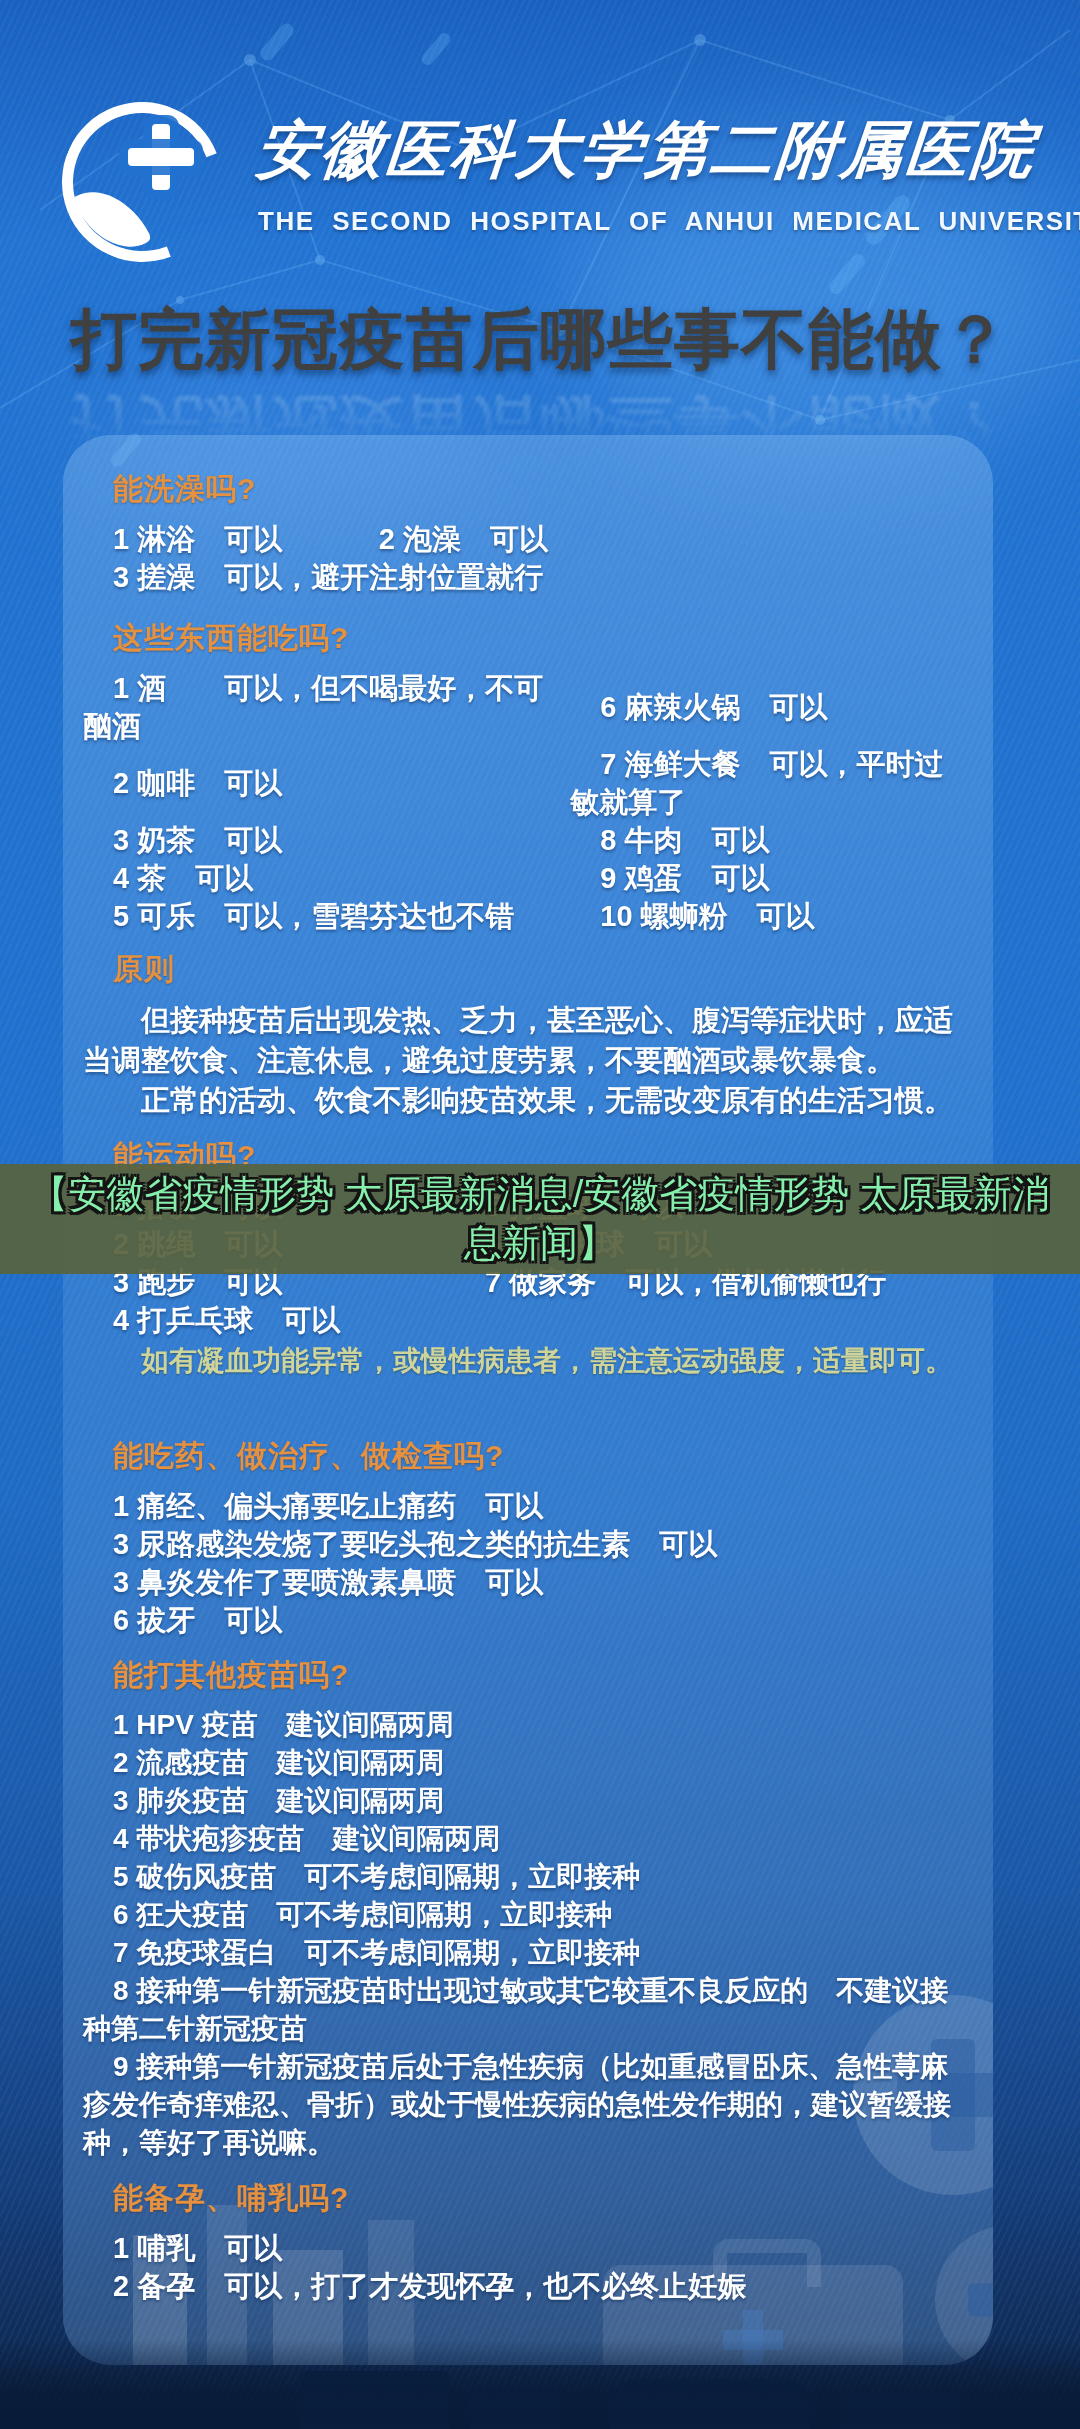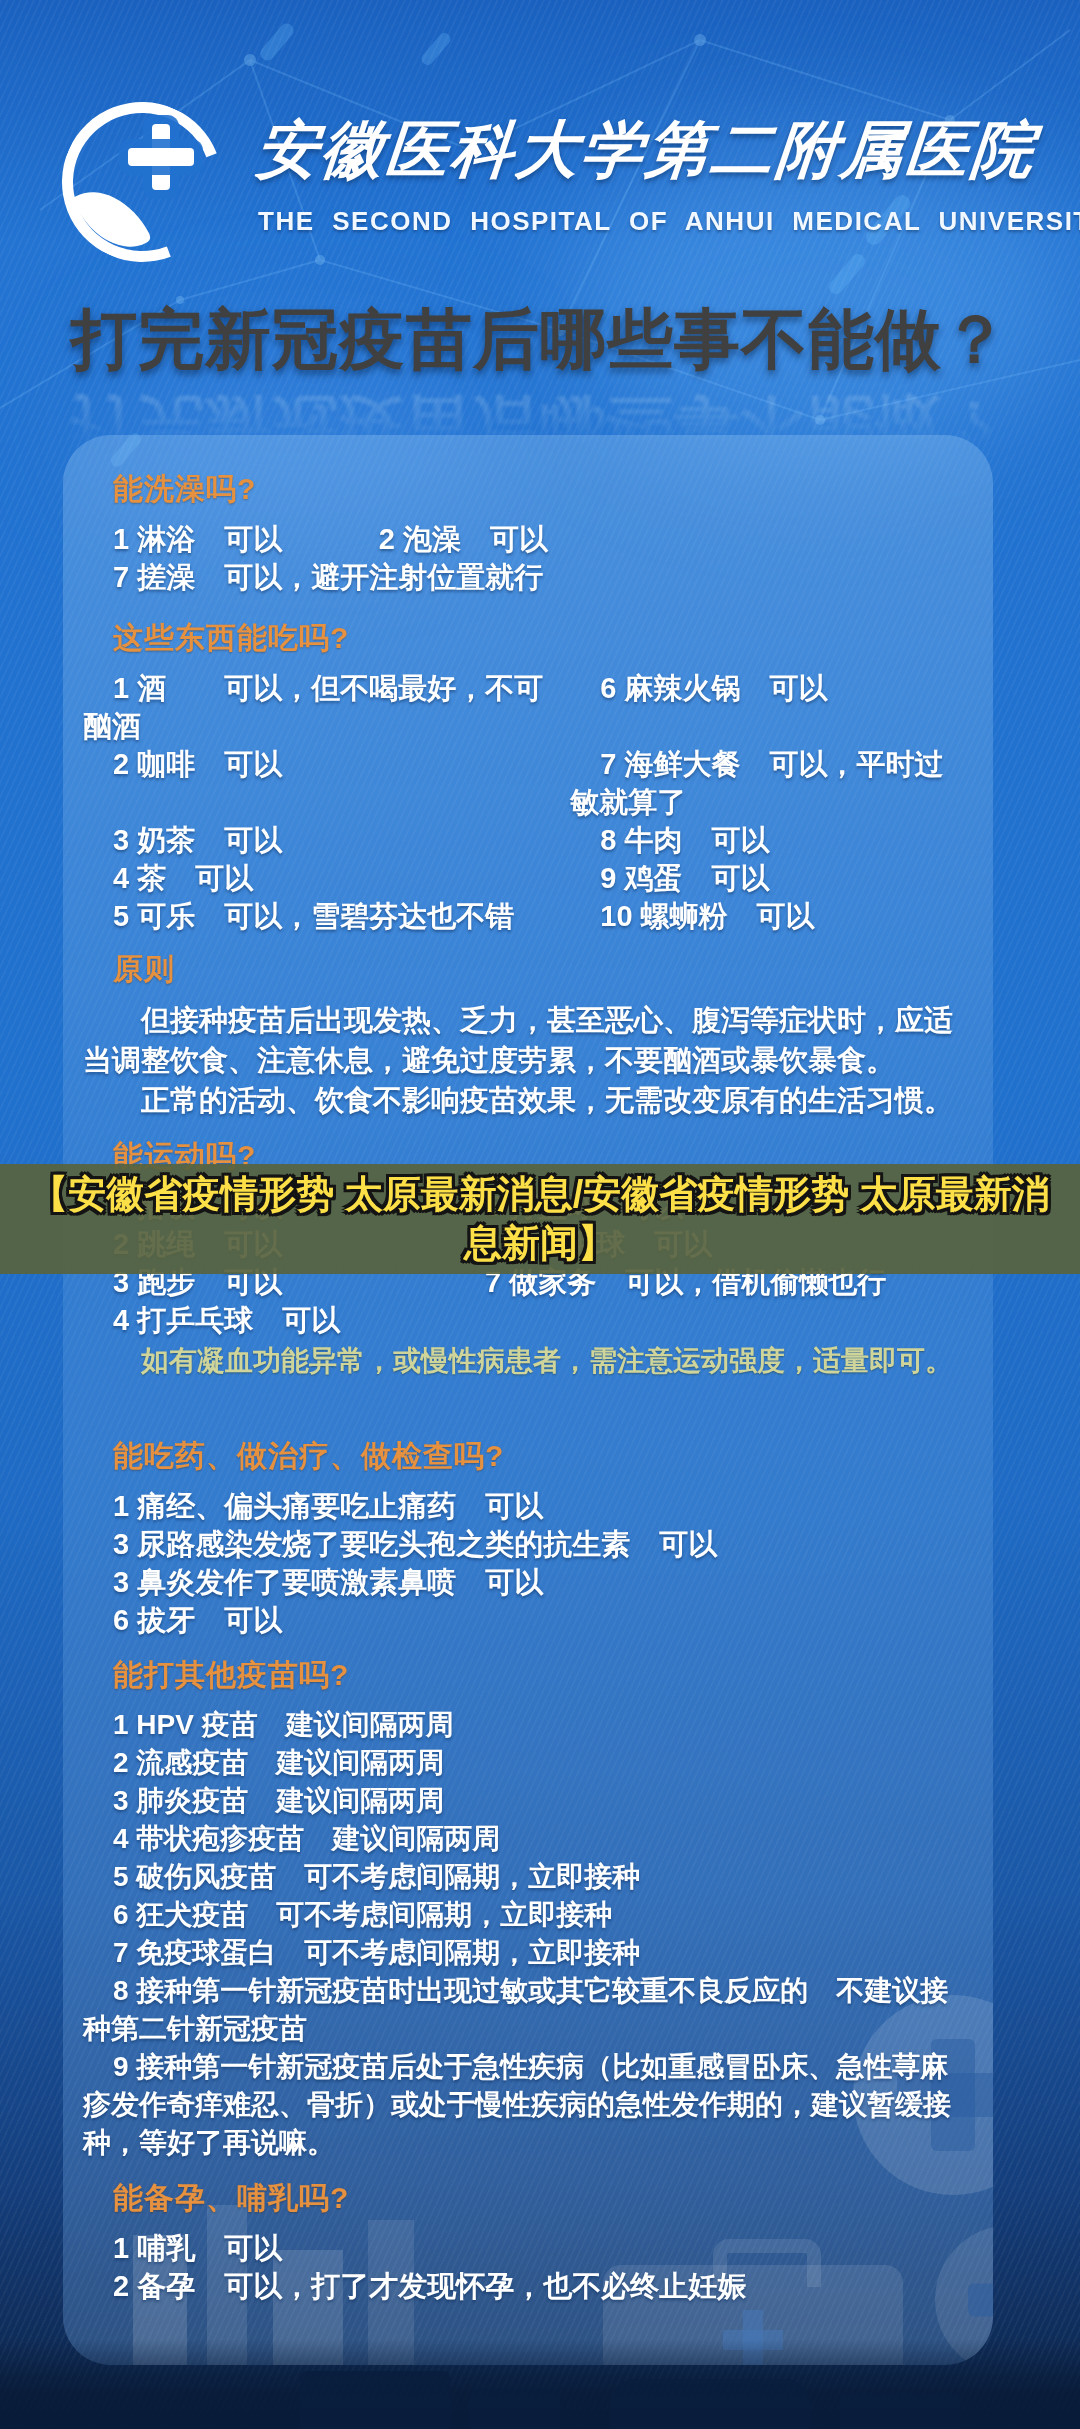--- a/index.html
+++ b/index.html
@@ -71,39 +71,39 @@
   .sec-heading{color:#e5913f;font-size:30px;font-weight:bold;margin:0 0 10px 30px;letter-spacing:1px;
     text-shadow:0 1px 2px rgba(60,30,0,.35);}
   .row{display:flex;font-size:29px;line-height:38px;color:#fff;font-weight:bold;
     text-shadow:0 2px 3px rgba(8,40,85,.5);}
   .cell{text-indent:30px;}
   .cell.only{width:100%;}
   .sec .row .cell.left{flex:0 0 45%;}
   .sec-bathing .row .cell.left{flex:0 0 30%;}
   .sec-eating .row .cell.left{flex:0 0 55%;}
   .sec-exercise .row .cell.left{flex:0 0 42%;}
-  .sec-eating .row{line-height:38px;}
+  .sec-eating .row{line-height:38px;align-items:center;}
   .sec-other-vaccines .row{font-size:28px;line-height:38px;}
   .para{margin:0;font-size:29px;line-height:40px;color:#fff;font-weight:bold;text-indent:58px;
     text-shadow:0 2px 3px rgba(8,40,85,.5);}
   .note{margin-top:3px;font-size:28px;line-height:38px;color:#cfd59a;font-weight:bold;text-indent:58px;
     text-shadow:0 1px 2px rgba(30,40,10,.4);}
 
   .sec-eating{margin-top:22px;}
   .sec-principle{margin-top:14px;}
   .sec-exercise{margin-top:16px;}
   .sec-medication{margin-top:56px;}
   .sec-other-vaccines{margin-top:16px;}
   .sec-pregnancy{margin-top:16px;}
 
   
   .overlay-banner{position:absolute;left:0;top:1164px;width:1080px;min-height:102px;z-index:50;
     background:rgba(88,99,62,.93);display:flex;align-items:center;justify-content:center;
     box-sizing:border-box;padding:6px 24px;}
-  .overlay-banner .overlay-text{font-size:38px;line-height:49px;font-weight:700;color:#fde047;text-align:center;
+  .overlay-banner .overlay-text{font-size:38px;line-height:49px;font-weight:400;color:#86efac;text-align:center;
     text-shadow:-3px -3px 0 #141414,3px -3px 0 #141414,-3px 3px 0 #141414,3px 3px 0 #141414,
       0 -3px 0 #141414,0 3px 0 #141414,-3px 0 0 #141414,3px 0 0 #141414;}
 
   
   .bottom-band{position:absolute;left:0;bottom:0;width:1080px;height:90px;z-index:12;
     background:linear-gradient(180deg,rgba(10,32,64,0),rgba(9,27,54,.85) 60%,#081c3a);}
   .bottom-sil{position:absolute;bottom:0;z-index:13;background:rgba(10,30,62,.75);}
   .sil1{left:300px;width:150px;height:58px;border-radius:8px 8px 0 0;}
   .sil2{left:470px;width:90px;height:40px;}
   .sil3{left:610px;width:200px;height:50px;border-radius:26px 26px 0 0;}
@@ -160,21 +160,21 @@
   <div class="wm kit"></div>
   <div class="wm bld"></div>
   <div class="sections" id="sections">
       <section class="sec sec-bathing">
         <div class="sec-heading">能洗澡吗?</div>
         <div class="row">
           <div class="cell left">1 淋浴　可以</div>
           <div class="cell">2 泡澡　可以</div>
         </div>
         <div class="row">
-          <div class="cell only">7 搓澡　可以，避开注射位置就行</div>
+          <div class="cell only">3 搓澡　可以，避开注射位置就行</div>
         </div>
       </section>
       <section class="sec sec-eating">
         <div class="sec-heading">这些东西能吃吗?</div>
         <div class="row">
           <div class="cell left">1 酒　　可以，但不喝最好，不可酗酒</div>
           <div class="cell">6 麻辣火锅　可以</div>
         </div>
         <div class="row">
           <div class="cell left">2 咖啡　可以</div>

